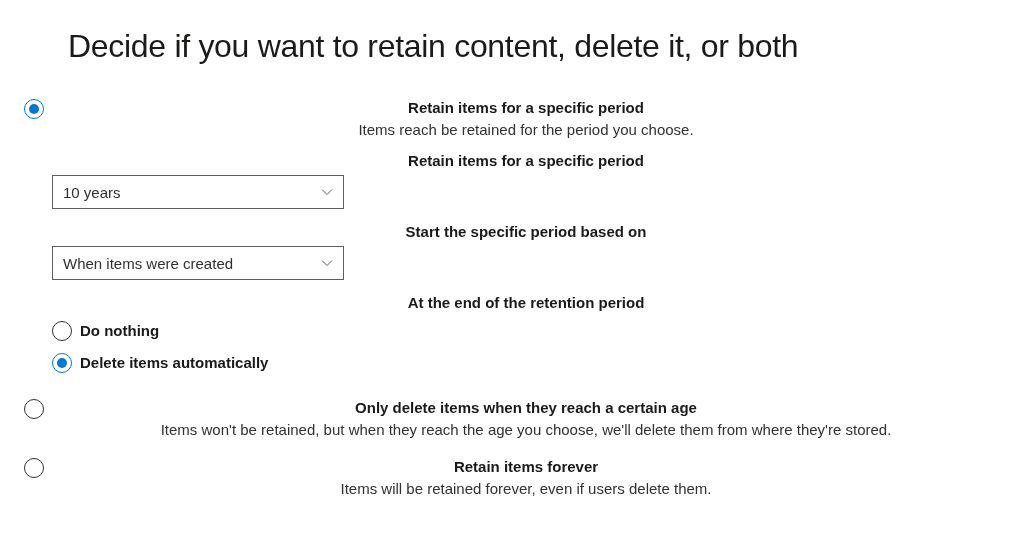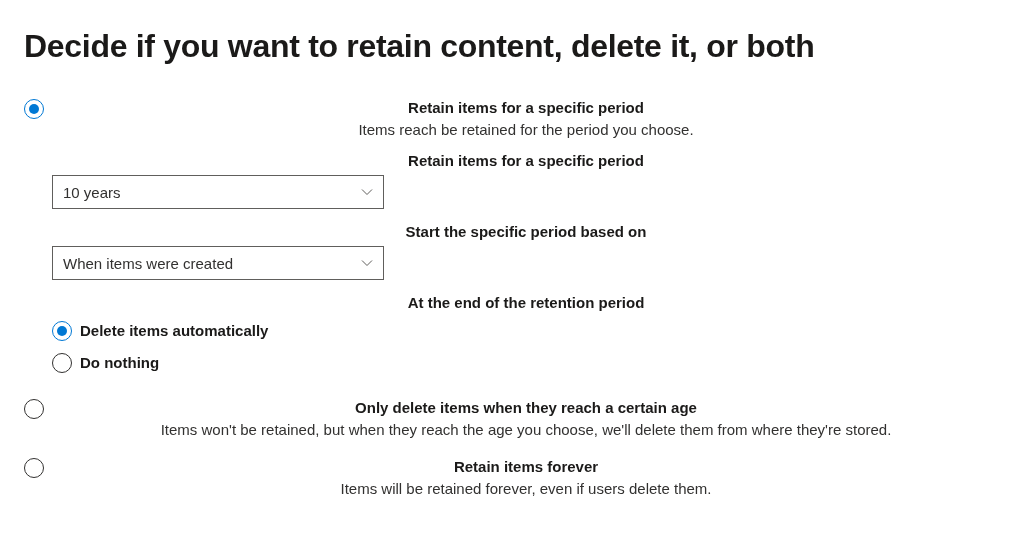--- a/index.html
+++ b/index.html
@@ -9,24 +9,25 @@
     }
     body {
       font-family: "Segoe UI", -apple-system, BlinkMacSystemFont, sans-serif;
       background: #ffffff;
       color: #323130;
       padding: 28px 24px;
       width: 1024px;
     }
     .page-title {
       font-size: 32px;
-      font-weight: 700;
+      font-weight: 400;
       color: #1b1a19;
       margin-bottom: 32px;
       letter-spacing: -0.3px;
+      margin-left: 44px;
     }
     .radio-group {
       display: flex;
       flex-direction: column;
       gap: 0;
       text-align: center;
     }
     .radio-option {
       display: flex;
       align-items: flex-start;
@@ -85,21 +86,21 @@
     .field-label:first-child {
       margin-top: 0;
     }
     .dropdown {
       display: flex;
       align-items: center;
       justify-content: space-between;
       border: 1px solid #605e5c;
       background: #ffffff;
       height: 34px;
-      width: 332px;
+      width: 292px;
       padding: 0 10px;
       cursor: pointer;
       font-size: 15px;
       color: #323130;
     }
     .chevron {
       width: 12px;
       height: 12px;
       display: flex;
       align-items: center;
@@ -165,28 +166,28 @@
         <span class="chevron">
           <svg viewBox="0 0 12 8" fill="none">
               <path d="M1 1.5L6 6.5L11 1.5" stroke="#605e5c" stroke-width="1"></path>
             </svg>
         </span>
       </div>
 
       <div class="field-label">At the end of the retention period</div>
       <div class="sub-radio-group">
         <div class="sub-radio-option">
+          <div class="radio-circle"></div>
+          <div class="sub-radio-label">Do nothing</div>
+        </div>
+        <div class="sub-radio-option">
           <div class="radio-circle selected">
             <div class="radio-dot"></div>
           </div>
           <div class="sub-radio-label">Delete items automatically</div>
-        </div>
-        <div class="sub-radio-option">
-          <div class="radio-circle"></div>
-          <div class="sub-radio-label">Do nothing</div>
         </div>
       </div>
     </div>
   </div>
 
   <div class="outer-option-block">
     <div class="radio-option">
       <div class="radio-circle"></div>
       <div class="radio-content">
         <div class="radio-label">Only delete items when they reach a certain age</div>

